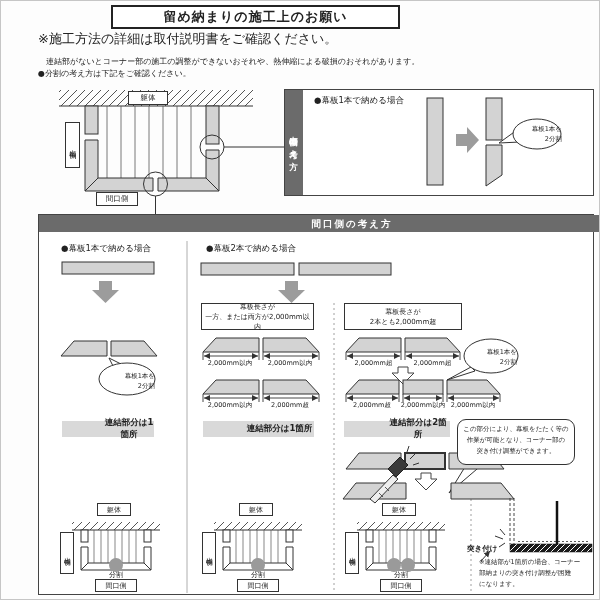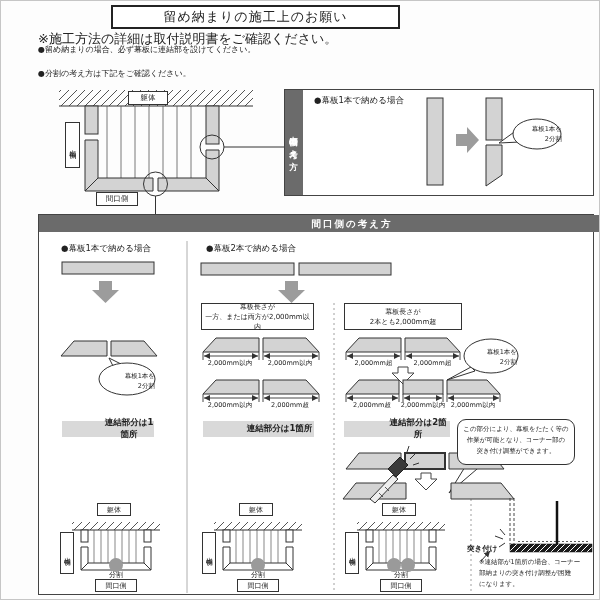--- a/index.html
+++ b/index.html
@@ -1,20 +1,20 @@
 <!DOCTYPE html>
 <html><head>
 <meta charset="utf-8">
 <style>
   html,body{margin:0;padding:0;background:#e8e8e8;}
   #screen{position:relative;width:600px;height:600px;background:#fdfdfd;margin:0 auto;
           box-sizing:border-box;border:1px solid #c6c6c6;overflow:hidden;
           font-family:"DejaVu Sans",sans-serif;color:#222;}
   .title-box{position:absolute;border:2px solid #222;background:#fff;text-align:center;
-             font-weight:normal;font-size:13px;letter-spacing:1px;}
+             font-weight:bold;font-size:13px;letter-spacing:1px;}
   .txt{position:absolute;white-space:nowrap;}
   .boxlbl{position:absolute;background:#fff;border:1px solid #333;text-align:center;
           font-size:7.5px;display:flex;align-items:center;justify-content:center;box-sizing:border-box;}
   .vlbl{writing-mode:vertical-rl;text-orientation:upright;letter-spacing:1px;}
   .panel{position:absolute;border:1px solid #444;background:#fff;box-sizing:border-box;}
   .strip{position:absolute;background:#6b6b6b;color:#fff;display:flex;align-items:center;
          justify-content:center;font-size:8.5px;font-weight:bold;}
   .hdr{position:absolute;background:#6b6b6b;color:#fff;font-weight:bold;font-size:9.5px;
        text-align:center;line-height:17px;letter-spacing:2px;}
   .case{position:absolute;font-size:8.5px;white-space:nowrap;}
@@ -30,21 +30,21 @@
   .cornnote{position:absolute;font-size:6.5px;line-height:11px;text-align:left;}
   svg{position:absolute;}
 </style>
 </head>
 <body>
 
 <div id="screen">
 
   <div class="title-box" style="left:110px;top:4px;width:285px;height:20px;line-height:20px;">留め納まりの施工上のお願い</div>
   <div class="txt" style="left:37px;top:29px;font-size:13px;">※施工方法の詳細は取付説明書をご確認ください。</div>
-  <div class="txt" style="left:37px;top:43px;font-size:8px;">●留め納まりの場合、必ず幕板に連結部を設けてください。</div>
+  <div class="txt" style="left:45px;top:55px;font-size:8px;">連結部がないとコーナー部の施工の調整ができないおそれや、熱伸縮による破損のおそれがあります。</div>
   <div class="txt" style="left:37px;top:67px;font-size:8px;">●分割の考え方は下記をご確認ください。</div>
 
   <svg style="left:40px;top:85px;" width="250" height="128" viewBox="0 0 250 128">
     <defs>
       <pattern id="hatchA" width="8" height="8" patternUnits="userSpaceOnUse">
         <path d="M-1,9 L9,-1" stroke="#555" stroke-width="1"></path>
         <path d="M-1,1 L1,-1" stroke="#555" stroke-width="1"></path>
         <path d="M7,9 L9,7" stroke="#555" stroke-width="1"></path>
       </pattern>
     </defs>

